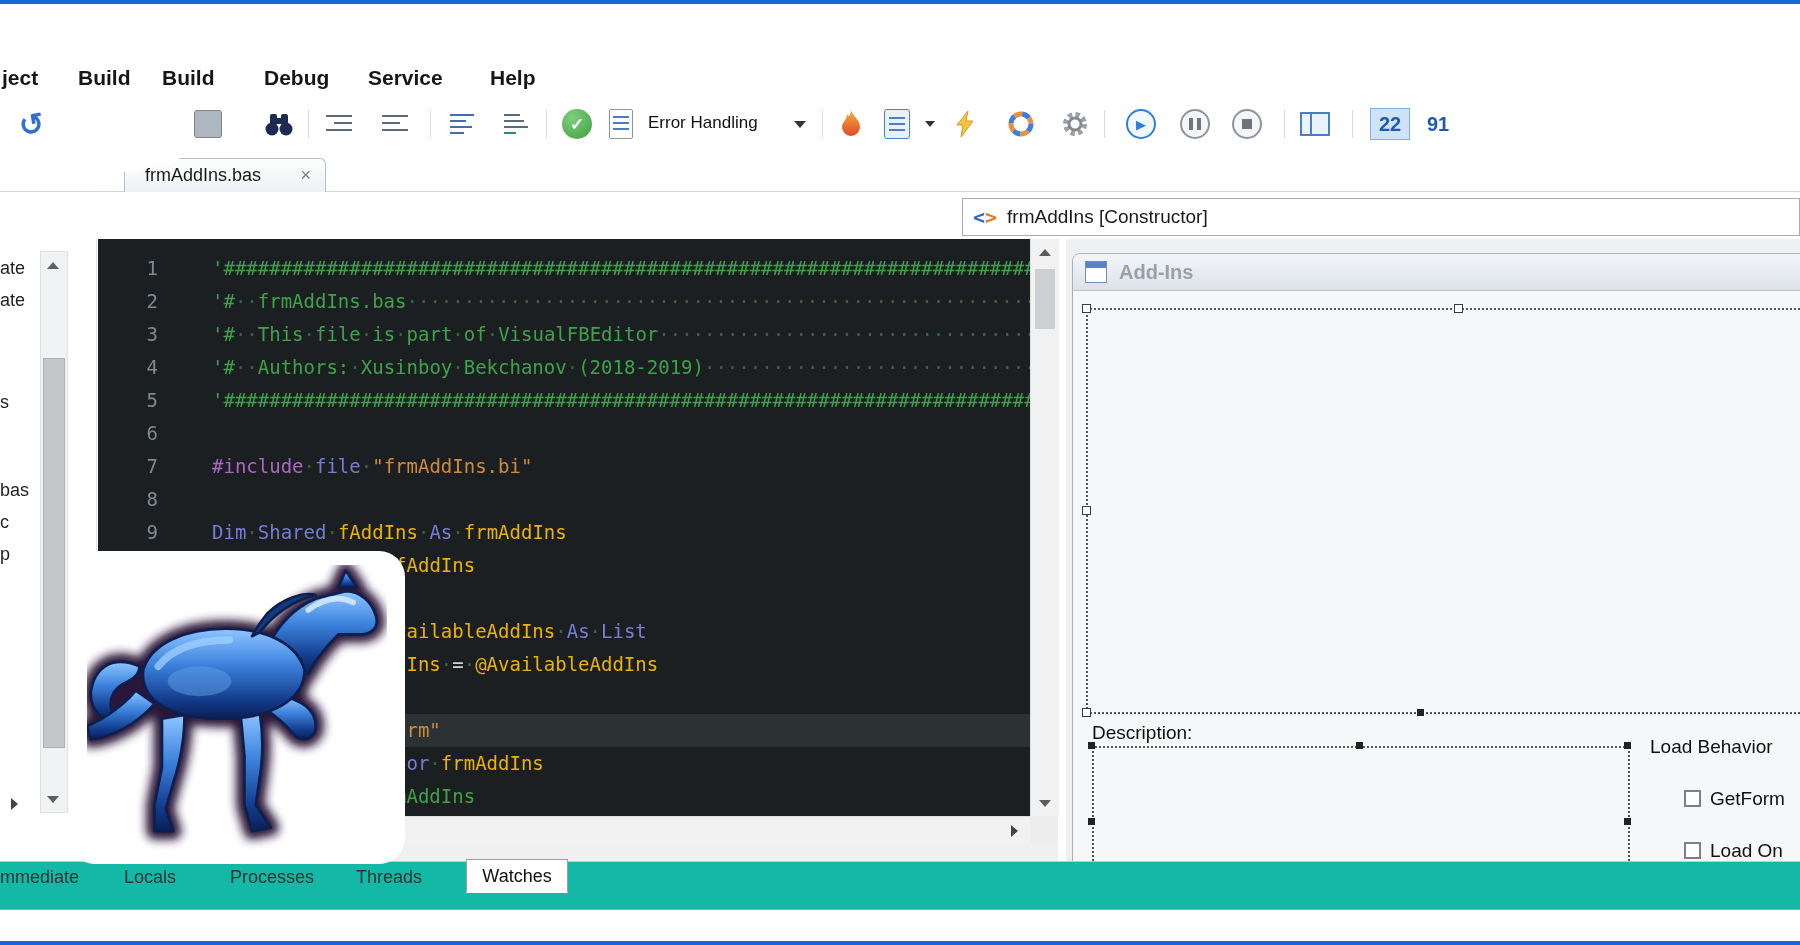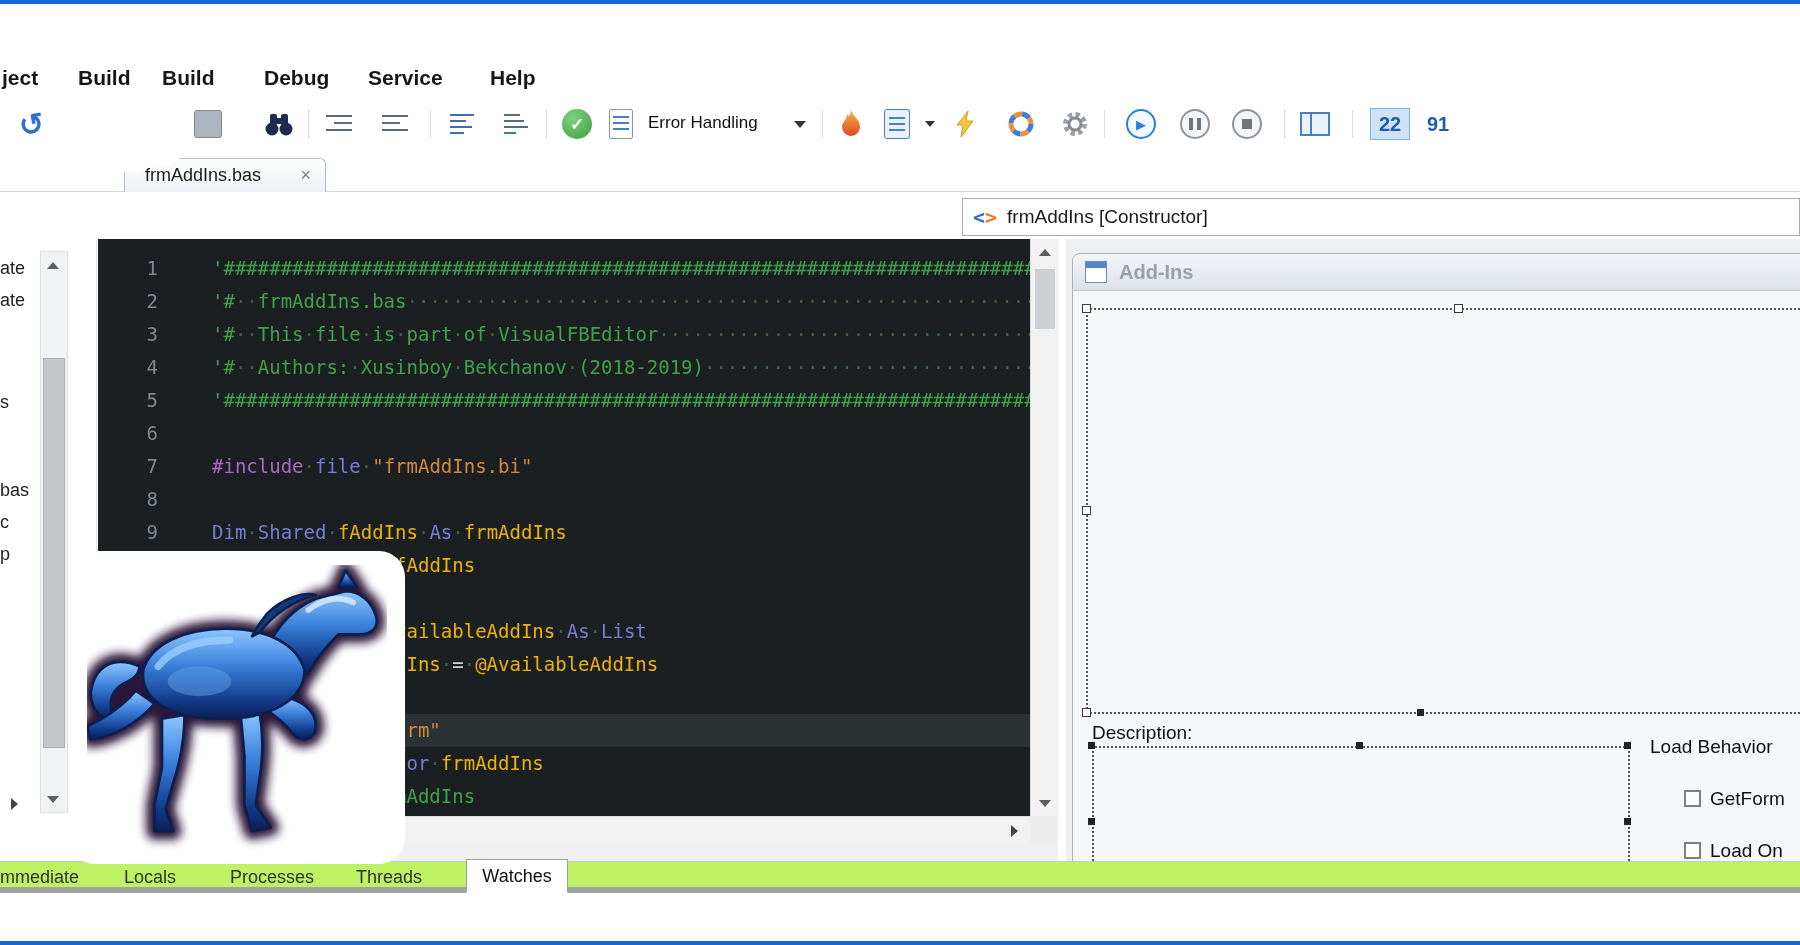--- a/index.html
+++ b/index.html
@@ -92,22 +92,22 @@
   .form-icon i{position:absolute;left:0;right:0;top:0;height:6px;background:#5585c8;}
   .form-title{font-size:20px;font-weight:600;color:#98a1ab;}
   .dotted-h{position:absolute;border-top:2px dotted #555;}
   .dotted-v{position:absolute;border-left:2px dotted #555;}
   .handle-w{position:absolute;width:9px;height:9px;background:#fff;border:1px solid #3c3c3c;box-sizing:border-box;}
   .handle-b{position:absolute;width:7px;height:7px;background:#222;}
   .designer-label{position:absolute;font-size:19px;color:#101010;}
   .chk{position:absolute;width:17px;height:17px;background:#fff;border:2px solid #7a8086;box-sizing:border-box;}
   .chk-label{position:absolute;font-size:19px;color:#101010;}
   
-  .bottom-tabs{left:0;top:861px;width:1800px;height:32px;background:#bef264;border-top:1px solid #c8c8c8;
-               border-bottom:6px solid #a3a3a3;box-sizing:border-box;}
+  .bottom-tabs{left:0;top:861px;width:1800px;height:49px;background:#14b8a6;border-top:1px solid #c8c8c8;
+               border-bottom:1px solid #a3a3a3;box-sizing:border-box;}
   .btab{position:absolute;top:5px;font-size:18px;color:#333;}
   .btab-active{position:absolute;left:466px;top:-3px;width:102px;height:34px;background:#fff;
                border:1px solid #9aa0a6;border-bottom:1px solid #fff;box-sizing:border-box;
                display:flex;align-items:center;justify-content:center;font-size:18px;color:#111;}
   .statusbar{left:0;top:893px;width:1800px;height:48px;background:#f7f7f7;}
   .status-text{position:absolute;left:4px;top:14px;font-size:19px;color:#222;}
   
   .white-blob{left:64px;top:88px;z-index:60;}
   .horse-card{left:69px;top:551px;width:336px;height:313px;background:#fff;border-radius:26px;z-index:60;
               display:flex;align-items:center;justify-content:center;}

